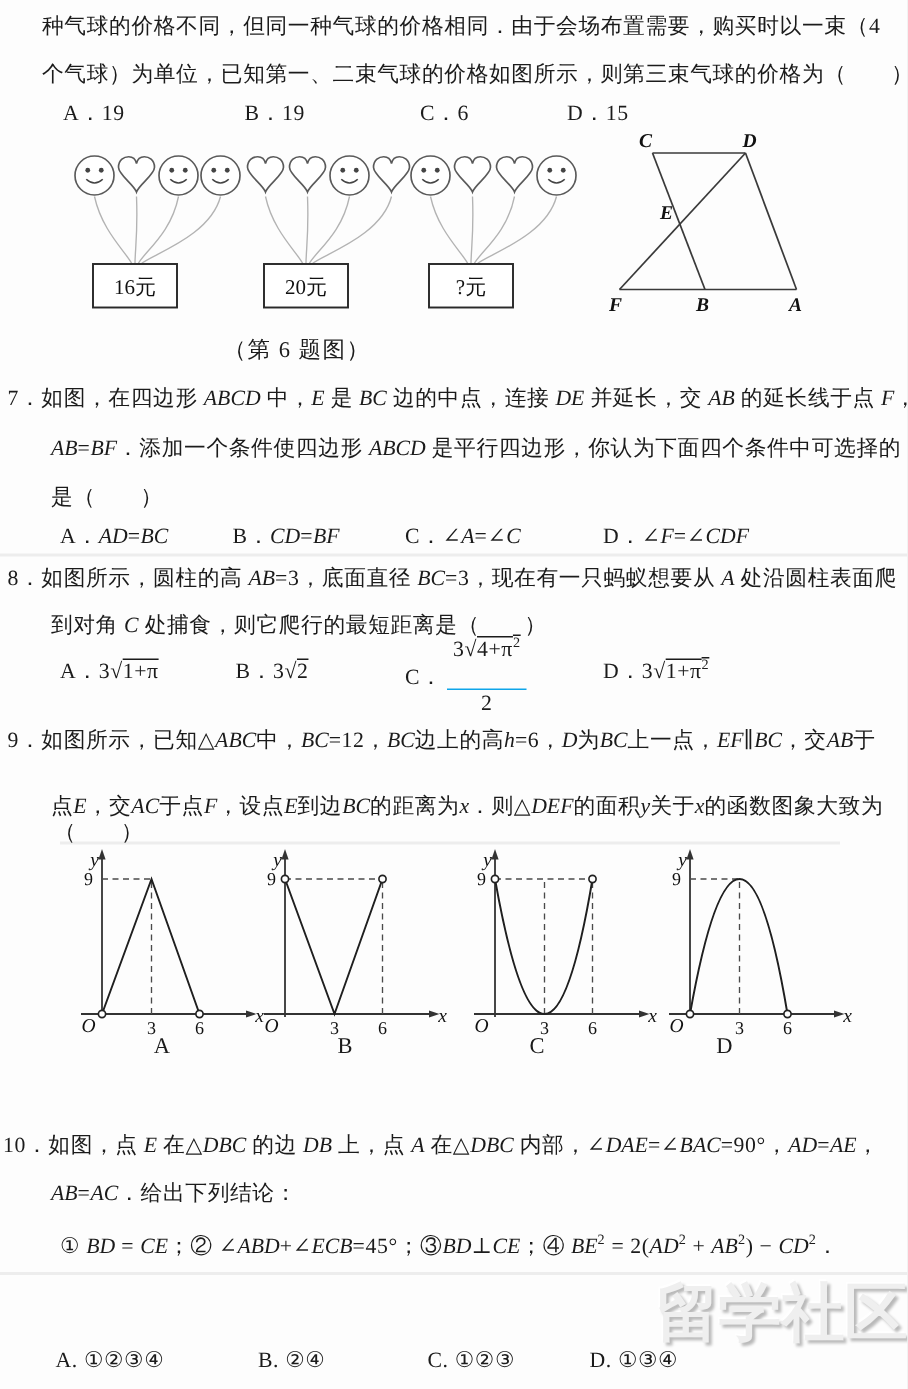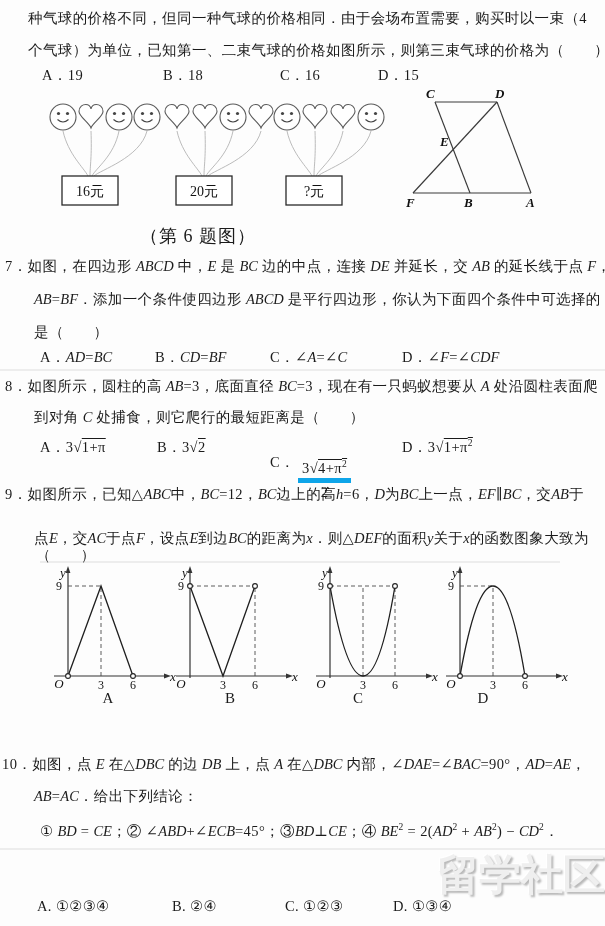--- a/index.html
+++ b/index.html
@@ -6,23 +6,23 @@
   .page{position:relative;width:605px;height:926px;margin:0 auto;background:#fdfdfd;
         font-family:"Liberation Serif","DejaVu Serif",serif;color:#1b1b1b;overflow:hidden;}
   .line{position:absolute;font-size:14.5px;line-height:21px;white-space:nowrap;letter-spacing:0.4px;}
   .line i{font-style:italic;letter-spacing:0;font-family:Liberation Serif, serif;}
   sup{font-size:9.5px;vertical-align:super;line-height:0;}
   .ov{text-decoration:overline;}
   .opt{position:absolute;font-size:14.5px;white-space:nowrap;letter-spacing:0.4px;}
   .opt i{font-style:italic;letter-spacing:0;}
   .optc{display:inline-flex;align-items:center;}
   .frac{display:inline-flex;flex-direction:column;align-items:center;margin-left:3px;vertical-align:middle;}
-  .fnum{border-bottom:5px solid #0ea5e9;padding:0 4px 1px 4px;line-height:1.25;margin-top:35px;}
+  .fnum{border-bottom:1px solid #0ea5e9;padding:0 4px 17px 4px;line-height:1.25;}
   .fden{padding-top:1px;line-height:1.2;}
-  .caption{position:absolute;font-size:18px;letter-spacing:1px;text-align:center;}
+  .caption{position:absolute;font-size:15px;letter-spacing:1px;text-align:center;}
   
   .bundle{position:absolute;}
   .bln{fill:#fff;stroke:#5a5a5a;stroke-width:1.1;}
   .bstr{fill:none;stroke:#b3b3b3;stroke-width:0.9;}
   .bbox{fill:#fff;stroke:#2a2a2a;stroke-width:1.3;}
   .price{font-size:14px;fill:#111;font-family:"Liberation Serif","DejaVu Serif",serif;}
   
   .figl{stroke:#3a3a3a;stroke-width:1.15;}
   .fit{font-style:italic;font-size:13px;fill:#111;font-weight:bold;}
   
@@ -44,22 +44,22 @@
           text-shadow:1px 1px 1px #c2c2c2;font-family:"Liberation Sans",sans-serif;}
 </style>
 </head>
 <body>
 
 <div class="page">
 
   <div class="line" style="left:28px;top:8px">种气球的价格不同，但同一种气球的价格相同．由于会场布置需要，购买时以一束（4</div>
   <div class="line" style="left:28px;top:40px">个气球）为单位，已知第一、二束气球的价格如图所示，则第三束气球的价格为（　　）</div>
   <span class="opt" style="left:42px;top:66px">A．19</span>
-  <span class="opt" style="left:163px;top:66px">B．18</span>
-  <span class="opt" style="left:280px;top:66px">C．16</span>
+  <span class="opt" style="left:163px;top:66px">B．19</span>
+  <span class="opt" style="left:280px;top:66px">C．6</span>
   <span class="opt" style="left:378px;top:66px">D．15</span>
 
   <svg class="bundle" width="120" height="110" style="left:48px;top:100px">
       <g transform="translate(99,17)">
         <circle class="bln" r="13"></circle>
         <circle cx="-4.5" cy="-3.5" r="1.6" fill="#444"></circle>
         <circle cx="4.5" cy="-3.5" r="1.6" fill="#444"></circle>
         <path d="M-5.5,2.5 Q0,7.5 5.5,2.5" fill="none" stroke="#444" stroke-width="1.1"></path>
       </g>
       <g transform="translate(71,17)">

